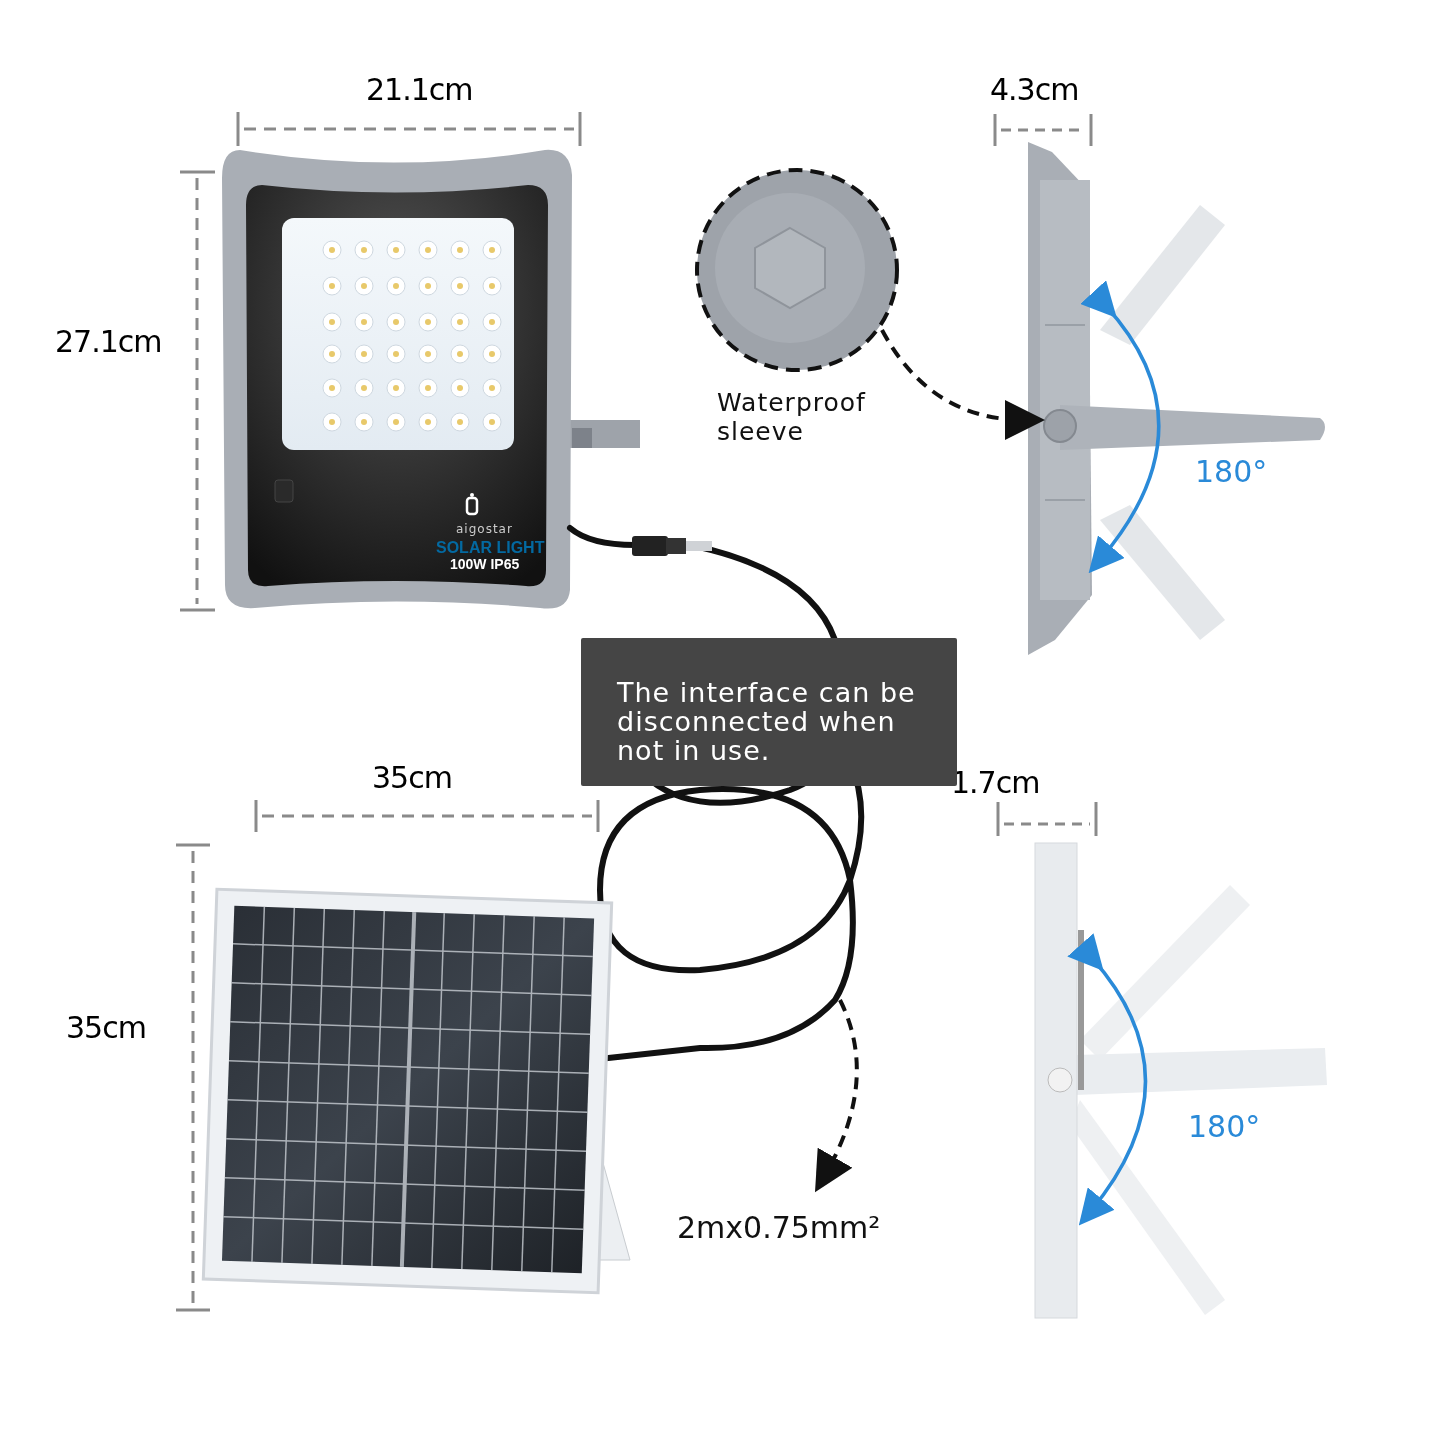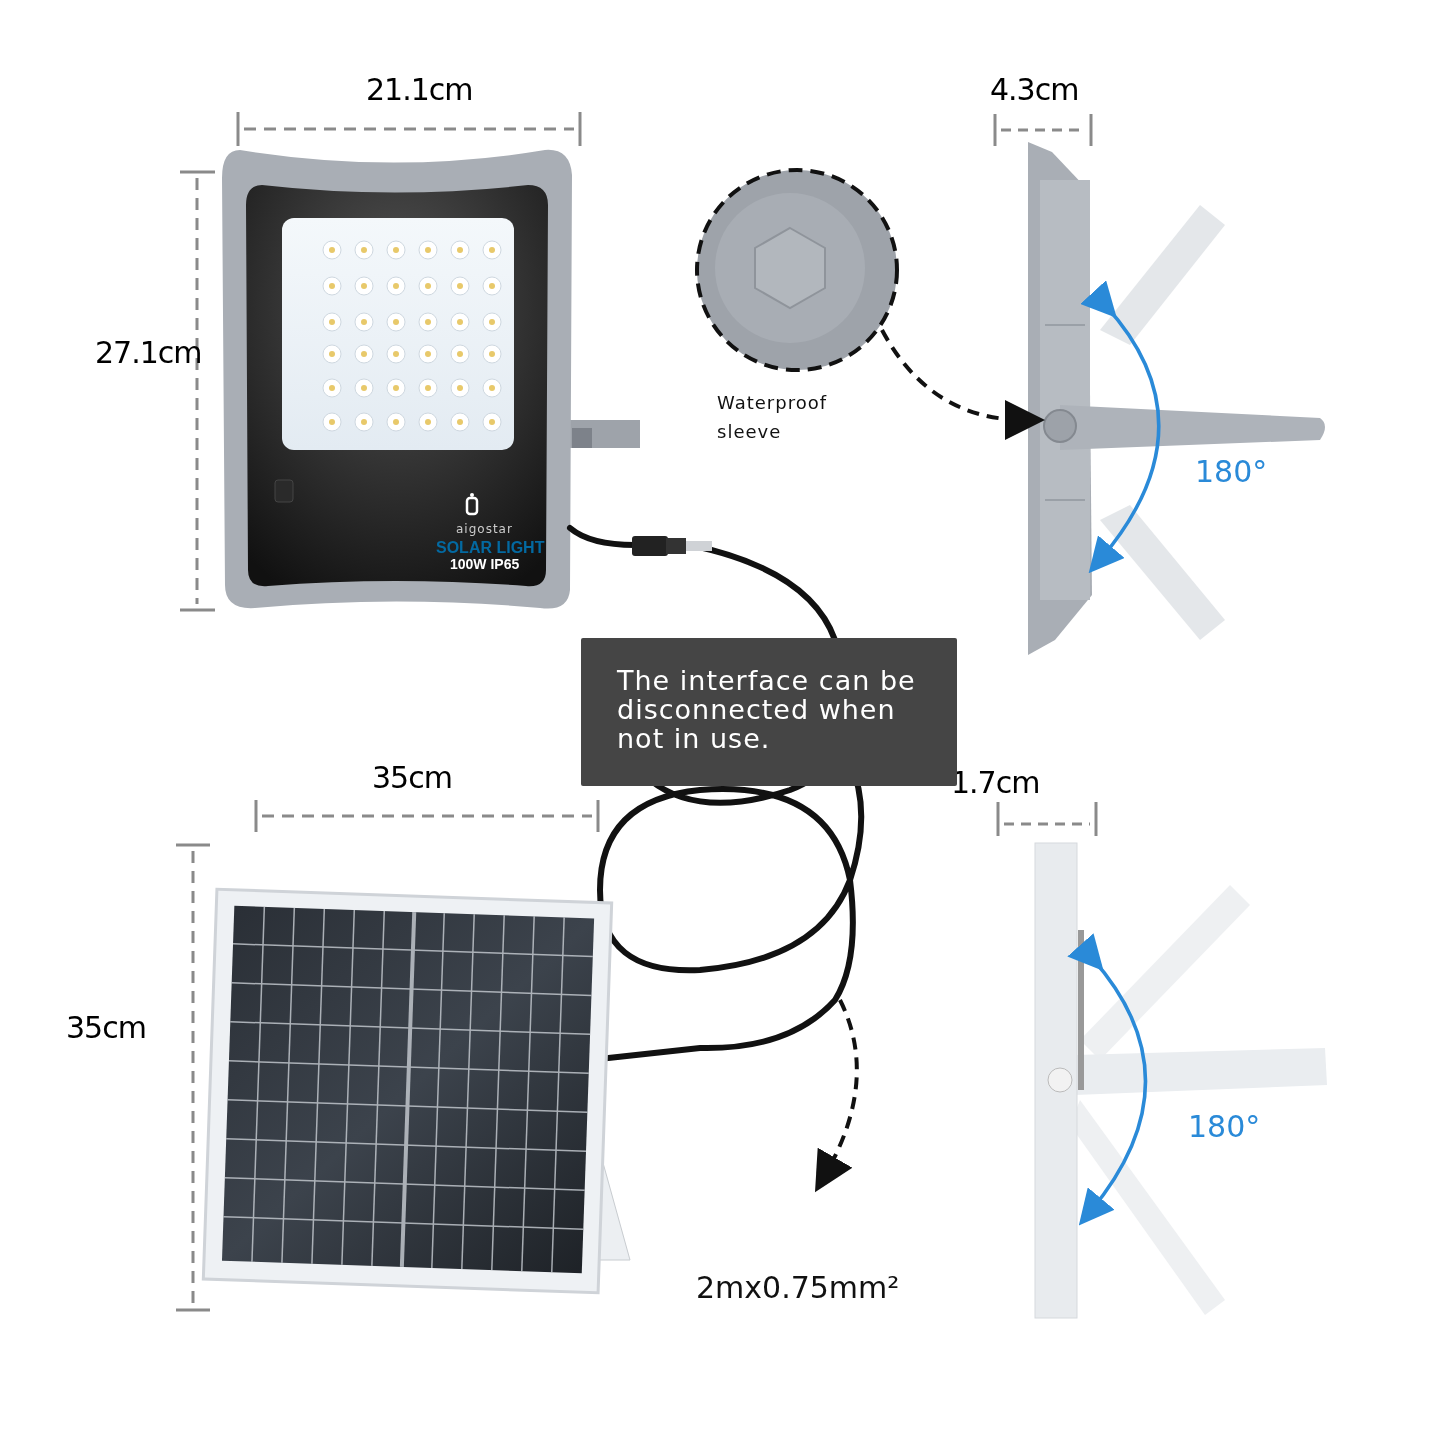--- a/index.html
+++ b/index.html
@@ -1,22 +1,22 @@
 <!DOCTYPE html>
 <html><head>
 <meta charset="utf-8">
 <style>
   html,body{margin:0;padding:0;background:#fff;}
   body{width:1445px;height:1445px;position:relative;overflow:hidden;font-family:"DejaVu Sans","Liberation Sans",sans-serif;}
   .abs{position:absolute;}
   .dim{color:#000000;font-size:30px;letter-spacing:-1px;font-family:"DejaVu Sans",sans-serif;}
   .deg{color:#2a8ad8;font-size:30px;font-family:"DejaVu Sans",sans-serif;margin-top:36px;}
   svg{position:absolute;left:0;top:0;}
-  .note{background:#454545;color:#fff;font-size:27px;line-height:29px;letter-spacing:1px;padding:28px 36px;box-sizing:border-box;border-radius:2px;}
-  .label{color:#111;font-size:18px;line-height:29px;letter-spacing:1px;}
+  .note{background:#454545;color:#fff;font-size:27px;line-height:29px;letter-spacing:1px;padding:40px 36px;box-sizing:border-box;border-radius:2px;}
+  .label{color:#111;font-size:25px;line-height:29px;letter-spacing:1px;}
   .spec{color:#111;font-size:30px;}
   .brand-title{color:#0369a1;font-weight:bold;font-size:16px;font-family:Liberation Sans, sans-serif;}
   .brand-sub{color:#fff;font-weight:bold;font-size:14px;font-family:"Liberation Sans",sans-serif;}
   .brand-name{color:#ccc;font-size:12px;letter-spacing:1px;}
 </style>
 </head>
 <body>
 
 <svg width="1445" height="1445" viewBox="0 0 1445 1445">
   <defs>
@@ -245,30 +245,30 @@
     <path d="M1080,1100 L1225,1300 L1205,1315 L1070,1125 Z" fill="#eef0f2"></path>
     <path d="M1075,1055 L1325,1048 L1327,1085 L1075,1095 Z" fill="#eaedf0"></path>
     <rect x="1078" y="930" width="6" height="160" fill="#999"></rect>
     <rect x="1035" y="843" width="42" height="475" fill="#e8ebee" stroke="#d6d9dd"></rect>
     <circle cx="1060" cy="1080" r="12" fill="#f2f2f2" stroke="#bbb"></circle>
   </g>
   <path d="M1092,958 Q1200,1080 1090,1212" stroke="#2a8ad8" stroke-width="3.5" fill="none" marker-start="url(#blueArrow)" marker-end="url(#blueArrow)"></path>
 </svg>
 
 <div class="abs dim" style="left:366px;top:72px;">21.1cm</div>
-<div class="abs dim" style="left:55px;top:335px;margin-left:40px;">27.1cm</div>
+<div class="abs dim" style="left:55px;top:324px;">27.1cm</div>
 <div class="abs dim" style="left:990px;top:72px;">4.3cm</div>
 <div class="abs dim" style="left:372px;top:760px;">35cm</div>
 <div class="abs dim" style="left:66px;top:1010px;">35cm</div>
 <div class="abs dim" style="left:951px;top:765px;">1.7cm</div>
 
 <div class="abs deg" style="left:1195px;top:418px;">180°</div>
 <div class="abs deg" style="left:1188px;top:1073px;">180°</div>
 
 <div class="abs label" style="left:717px;top:388px;width:180px;">Waterproof sleeve</div>
 
 <div class="abs note" style="left:581px;top:638px;width:376px;height:148px;">The interface can be disconnected when not in use.</div>
 
-<div class="abs spec" style="left:677px;top:1270px;margin-left:19px;">2mx0.75mm²</div>
+<div class="abs spec" style="left:677px;top:1210px;">2mx0.75mm²</div>
 
 <div class="abs brand-name" style="left:456px;top:522px;">aigostar</div>
 <div class="abs brand-title" style="left:436px;top:539px;">SOLAR LIGHT</div>
 <div class="abs brand-sub" style="left:450px;top:556px;">100W IP65</div>
 
 </body></html>

